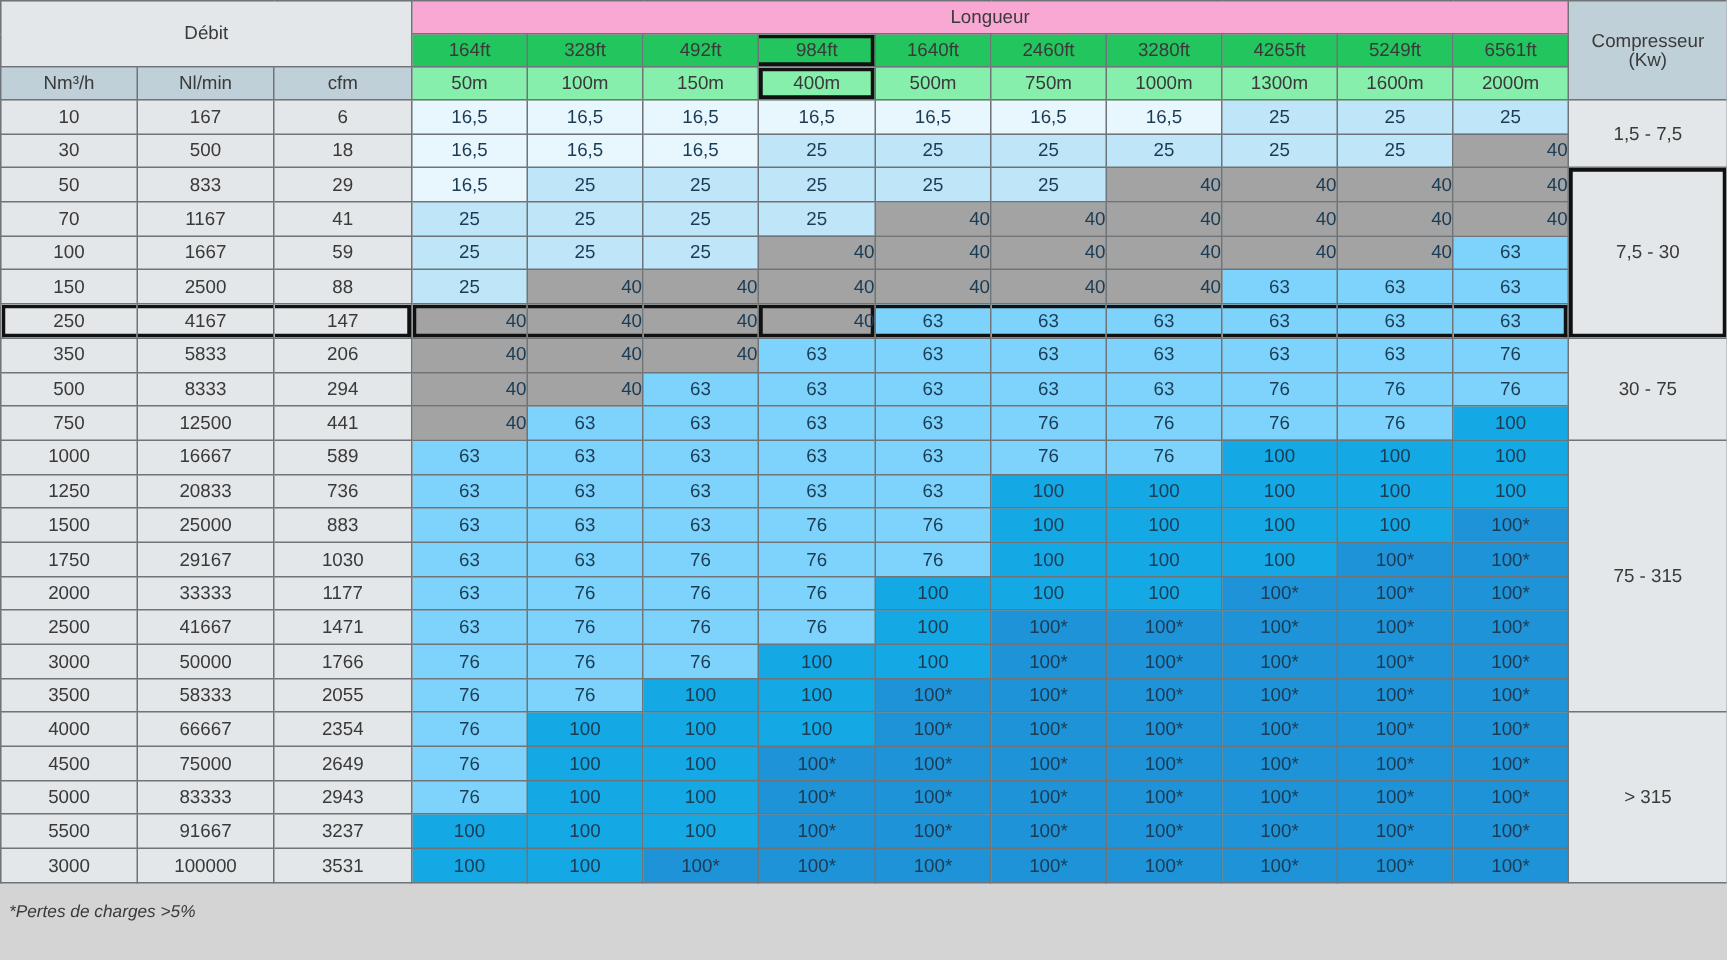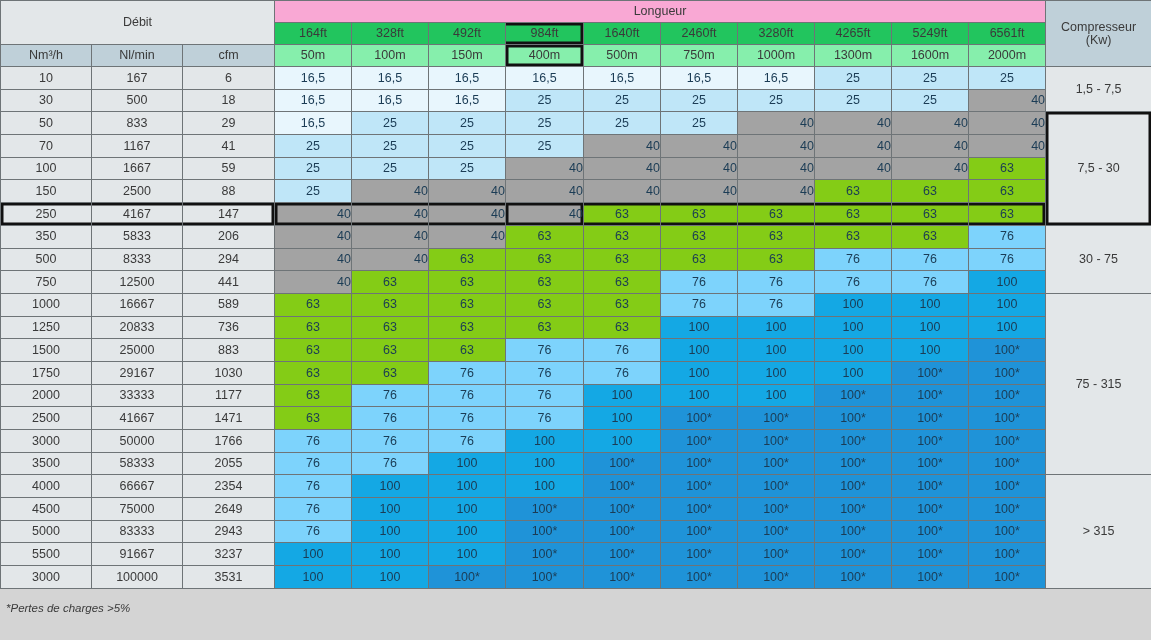--- a/index.html
+++ b/index.html
@@ -36,21 +36,21 @@
   
   tr.drow{height:22.7px;}
   td.flow{background:#e3e7e9;font-size:12.5px;color:#3a3a3a;}
   td.comp{background:#e3e7e9;font-size:12.5px;color:#3a3a3a;}
 
   
   td.v{color:#1b3c55;font-size:12.5px;border:1px solid #7ba7c4;}
   td.v.c165 {background:#e8f6fd;}
   td.v.c25  {background:#bfe6f8;}
   td.v.c40  {background:#a3a3a3;text-align:right;}
-  td.v.c63  {background:#84cc16;}
+  td.v.c63  {background:#7dd3fc;}
   td.v.c76  {background:#7dd3fc;}
   td.v.c100 {background:#14a8e4;}
   td.v.c100s{background:#1f93d8;}
 
   
   .hi{font-weight:bold;}
   .box-all{box-shadow:inset 0 0 0 2.5px #111;}
   .box-l{box-shadow:inset 2.5px 0 0 0 #111, inset 0 2.5px 0 0 #111, inset 0 -2.5px 0 0 #111;}
   .box-m{box-shadow:inset 0 2.5px 0 0 #111, inset 0 -2.5px 0 0 #111;}
   .box-r{box-shadow:inset -2.5px 0 0 0 #111, inset 0 2.5px 0 0 #111, inset 0 -2.5px 0 0 #111;}

